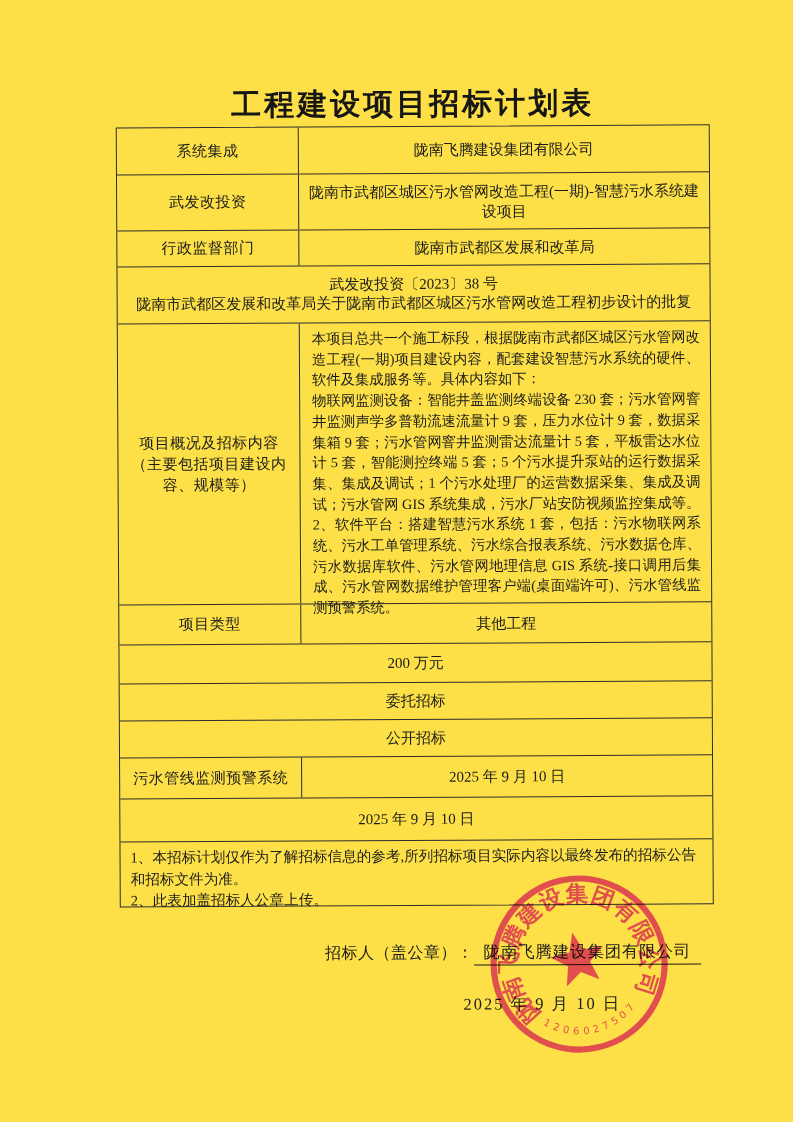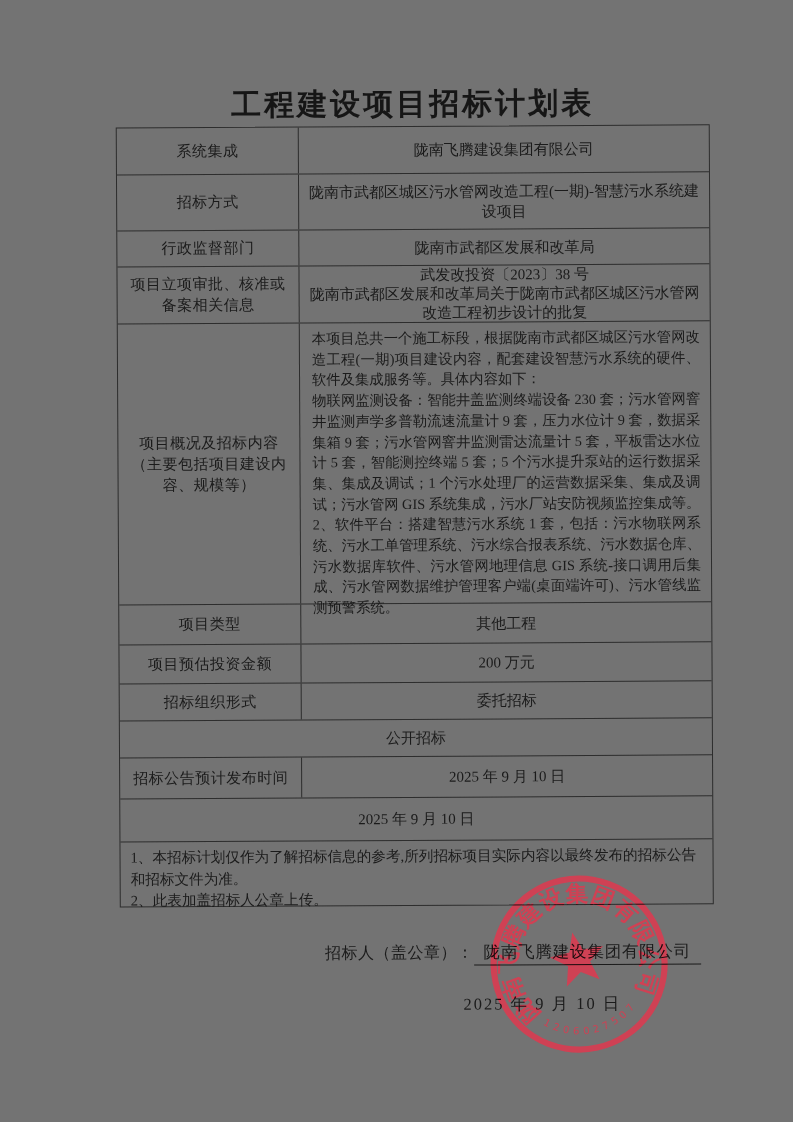--- a/index.html
+++ b/index.html
@@ -7,21 +7,21 @@
   body {
     background: #ffffff;
     font-family: "Liberation Serif", "DejaVu Serif", serif;
     color: #1b1b1b;
     overflow: hidden;
     position: relative;
   }
   .sheet {
     position: absolute;
     inset: 0;
-    background: #737373;
+    background: #fde047;
   }
   .scan-tilt {
     position: absolute;
     inset: 0;
     transform: rotate(-0.3deg);
     transform-origin: 50% 50%;
   }
   .doc-title {
     position: absolute;
     left: 118px;
@@ -149,31 +149,30 @@
     <div class="doc-title">工程建设项目招标计划表</div>
 
     <div class="bid-table">
 
       <div class="t-row rh-0">
         <div class="cell-label">系统集成</div>
         <div class="cell-value">陇南飞腾建设集团有限公司</div>
       </div>
 
       <div class="t-row rh-1">
-        <div class="cell-label">招标方式</div>
+        <div class="cell-label">武发改投资</div>
         <div class="cell-value">陇南市武都区城区污水管网改造工程(一期)-智慧污水系统建设项目</div>
       </div>
 
       <div class="t-row rh-2">
         <div class="cell-label">行政监督部门</div>
         <div class="cell-value">陇南市武都区发展和改革局</div>
       </div>
 
       <div class="t-row rh-3">
-        <div class="cell-label">项目立项审批、核准或备案相关信息</div>
         <div class="cell-value">
           <div class="vline">武发改投资〔2023〕38 号</div>
           <div class="vline">陇南市武都区发展和改革局关于陇南市武都区城区污水管网改造工程初步设计的批复</div>
         </div>
       </div>
 
       <div class="t-row rh-4">
         <div class="cell-label">项目概况及招标内容（主要包括项目建设内容、规模等）</div>
         <div class="cell-value left">
           <div class="para">本项目总共一个施工标段，根据陇南市武都区城区污水管网改造工程(一期)项目建设内容，配套建设智慧污水系统的硬件、软件及集成服务等。具体内容如下：</div>
@@ -181,35 +180,33 @@
           <div class="para">2、软件平台：搭建智慧污水系统 1 套，包括：污水物联网系统、污水工单管理系统、污水综合报表系统、污水数据仓库、污水数据库软件、污水管网地理信息 GIS 系统-接口调用后集成、污水管网数据维护管理客户端(桌面端许可)、污水管线监测预警系统。</div>
         </div>
       </div>
 
       <div class="t-row rh-5">
         <div class="cell-label">项目类型</div>
         <div class="cell-value">其他工程</div>
       </div>
 
       <div class="t-row rh-6">
-        <div class="cell-label">项目预估投资金额</div>
         <div class="cell-value">200 万元</div>
       </div>
 
       <div class="t-row rh-7">
-        <div class="cell-label">招标组织形式</div>
         <div class="cell-value">委托招标</div>
       </div>
 
       <div class="t-row rh-8">
         <div class="cell-value">公开招标</div>
       </div>
 
       <div class="t-row rh-9">
-        <div class="cell-label">招标公告预计发布时间</div>
+        <div class="cell-label">污水管线监测预警系统</div>
         <div class="cell-value">2025 年 9 月 10 日</div>
       </div>
 
       <div class="t-row rh-10">
         <div class="cell-value">2025 年 9 月 10 日</div>
       </div>
 
       <div class="t-row rh-11">
         <div class="cell-value left">
           <div class="note-line">1、本招标计划仅作为了解招标信息的参考,所列招标项目实际内容以最终发布的招标公告和招标文件为准。</div>

